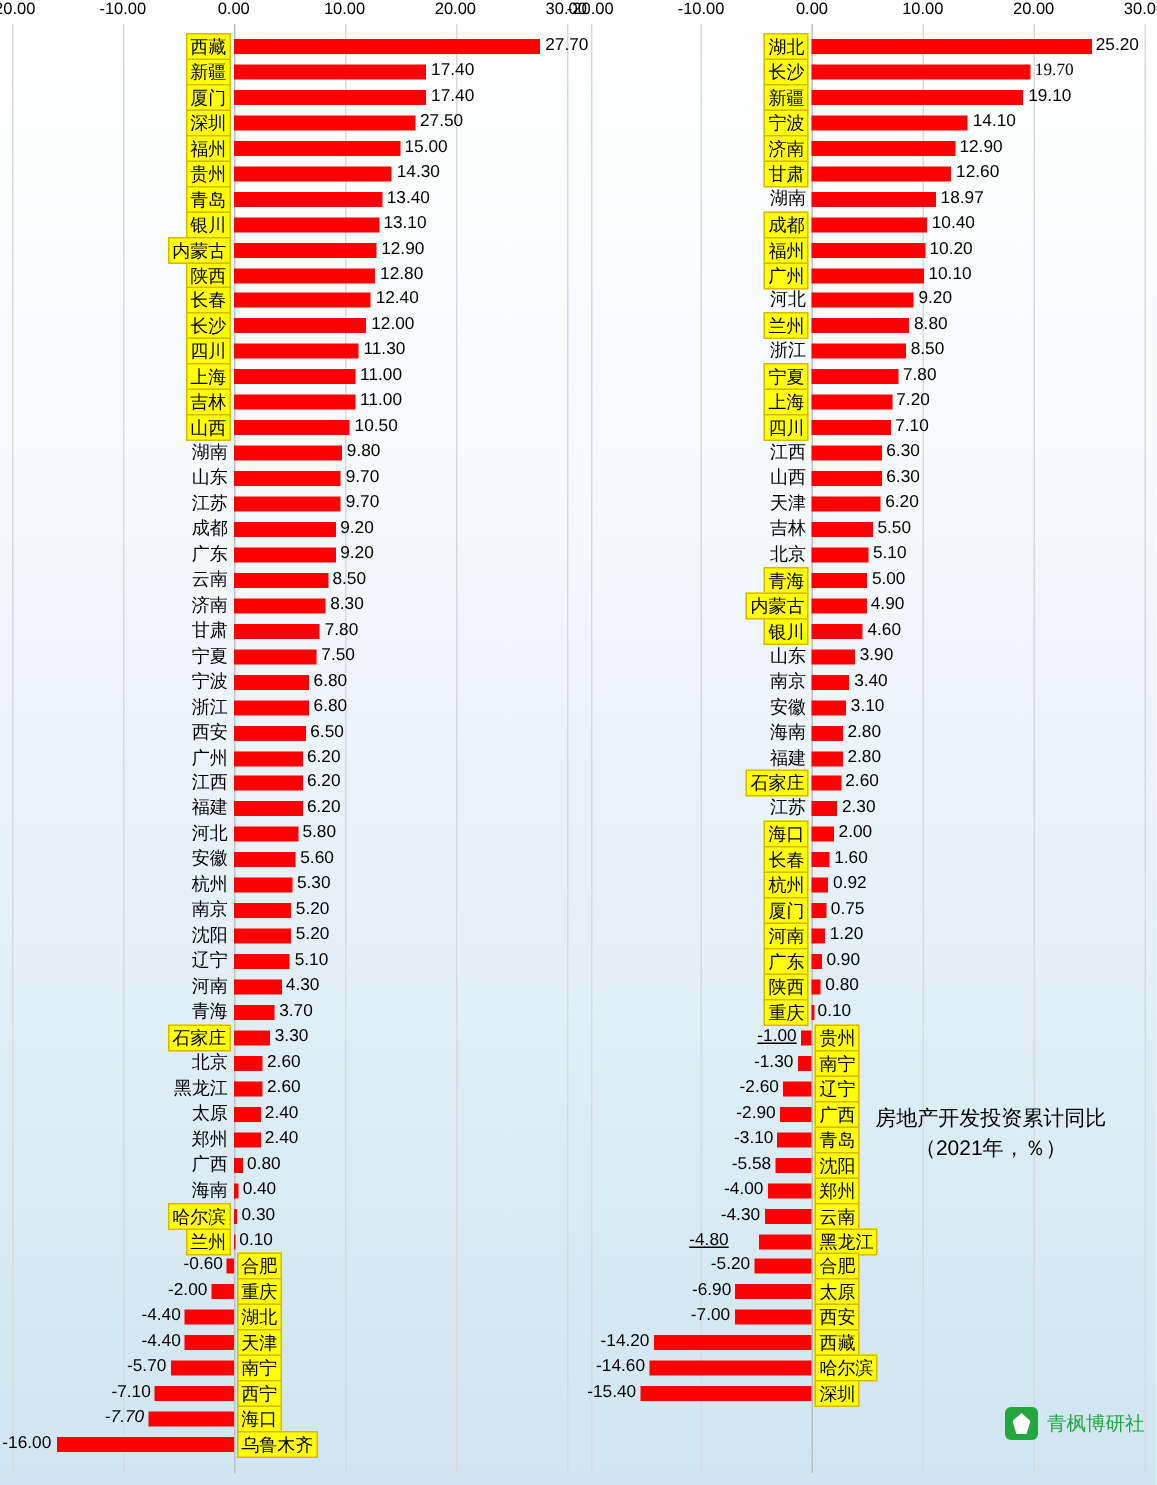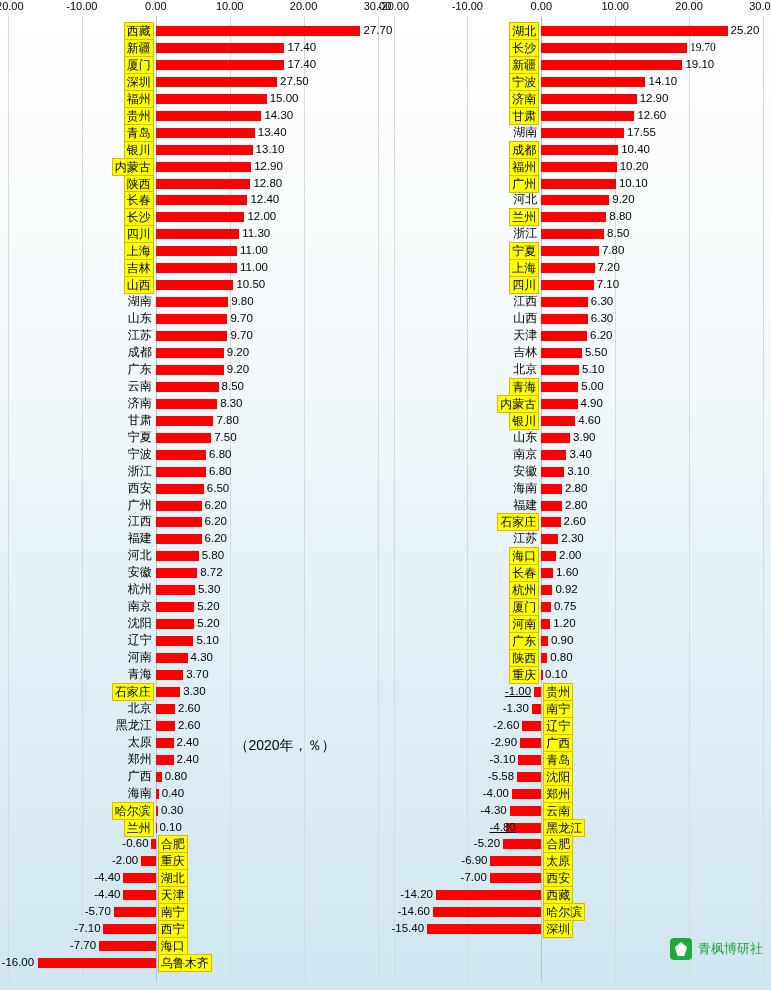--- a/index.html
+++ b/index.html
@@ -223,21 +223,21 @@
           <div class="val" style="left: 204.618px;">6.20</div>
         </div>
         <div class="row" style="top: 531.368px;">
           <div class="bar" style="left: 155.8px; width: 42.862px; background: rgb(255, 0, 0);"></div>
           <div class="lbl" style="left: 125.8px;">河北</div>
           <div class="val" style="left: 201.662px;">5.80</div>
         </div>
         <div class="row" style="top: 548.316px;">
           <div class="bar" style="left: 155.8px; width: 41.384px; background: rgb(255, 0, 0);"></div>
           <div class="lbl" style="left: 125.8px;">安徽</div>
-          <div class="val" style="left: 200.184px;">8.72</div>
+          <div class="val" style="left: 200.184px;">5.60</div>
         </div>
         <div class="row" style="top: 565.263px;">
           <div class="bar" style="left: 155.8px; width: 39.167px; background: rgb(255, 0, 0);"></div>
           <div class="lbl" style="left: 125.8px;">杭州</div>
           <div class="val" style="left: 197.967px;">5.30</div>
         </div>
         <div class="row" style="top: 582.211px;">
           <div class="bar" style="left: 155.8px; width: 38.428px; background: rgb(255, 0, 0);"></div>
           <div class="lbl" style="left: 125.8px;">南京</div>
           <div class="val" style="left: 197.228px;">5.20</div>
@@ -333,30 +333,29 @@
           <div class="val" style="left: 84.677px;">-5.70</div>
         </div>
         <div class="row" style="top: 904.211px;">
           <div class="bar" style="left: 103.331px; width: 52.469px; background: rgb(255, 0, 0);"></div>
           <div class="lbl hl" style="left: 157.8px;">西宁</div>
           <div class="val" style="left: 74.331px;">-7.10</div>
         </div>
         <div class="row" style="top: 921.158px;">
           <div class="bar" style="left: 98.897px; width: 56.903px; background: rgb(255, 0, 0);"></div>
           <div class="lbl hl" style="left: 157.8px;">海口</div>
-          <div class="val" style="left: 69.897px;">-7.70</div>
+          <div class="val" style="left: 69.897px; font-style: italic;">-7.70</div>
         </div>
         <div class="row" style="top: 938.105px;">
           <div class="bar" style="left: 37.56px; width: 118.24px; background: rgb(255, 0, 0);"></div>
           <div class="lbl hl" style="left: 157.8px;">乌鲁木齐</div>
           <div class="val" style="left: 1.56px;">-16.00</div>
         </div>
       </div>
     <div class="title" style="left: 190px; top: 735px;">
-      <div>（2020年，％）</div>
     </div>
   </div>
   <div class="panel" id="panel1">
     <div class="axis">
         <span style="left: 8px;">-20.00</span>
         <span style="left: 81.9px;">-10.00</span>
         <span style="left: 155.8px;">0.00</span>
         <span style="left: 229.7px;">10.00</span>
         <span style="left: 303.6px;">20.00</span>
         <span style="left: 377.5px;">30.00</span>
@@ -394,21 +393,21 @@
           <div class="val" style="left: 254.131px;">12.90</div>
         </div>
         <div class="row" style="top: 90.7368px;">
           <div class="bar" style="left: 155.8px; width: 93.114px; background: rgb(255, 0, 0);"></div>
           <div class="lbl hl" style="left: 123.8px;">甘肃</div>
           <div class="val" style="left: 251.914px;">12.60</div>
         </div>
         <div class="row" style="top: 107.684px;">
           <div class="bar" style="left: 155.8px; width: 82.768px; background: rgb(255, 0, 0);"></div>
           <div class="lbl" style="left: 125.8px;">湖南</div>
-          <div class="val" style="left: 241.568px;">17.55</div>
+          <div class="val" style="left: 241.568px;">18.97</div>
         </div>
         <div class="row" style="top: 124.632px;">
           <div class="bar" style="left: 155.8px; width: 76.856px; background: rgb(255, 0, 0);"></div>
           <div class="lbl hl" style="left: 123.8px;">成都</div>
           <div class="val" style="left: 235.656px;">10.40</div>
         </div>
         <div class="row" style="top: 141.579px;">
           <div class="bar" style="left: 155.8px; width: 75.378px; background: rgb(255, 0, 0);"></div>
           <div class="lbl hl" style="left: 123.8px;">福州</div>
           <div class="val" style="left: 234.178px;">10.20</div>
@@ -599,21 +598,21 @@
           <div class="val" style="left: 97.24px;">-4.00</div>
         </div>
         <div class="row" style="top: 785.579px;">
           <div class="bar" style="left: 124.023px; width: 31.777px; background: rgb(255, 0, 0);"></div>
           <div class="lbl hl" style="left: 157.8px;">云南</div>
           <div class="val" style="left: 95.023px;">-4.30</div>
         </div>
         <div class="row" style="top: 802.526px;">
           <div class="bar" style="left: 120.328px; width: 35.472px; background: rgb(255, 0, 0);"></div>
           <div class="lbl hl" style="left: 157.8px;">黑龙江</div>
-          <div class="val" style="left: 104px; text-decoration: underline;">-4.80</div>
+          <div class="val" style="left: 74px; text-decoration: underline;">-4.80</div>
         </div>
         <div class="row" style="top: 819.474px;">
           <div class="bar" style="left: 117.372px; width: 38.428px; background: rgb(255, 0, 0);"></div>
           <div class="lbl hl" style="left: 157.8px;">合肥</div>
           <div class="val" style="left: 88.372px;">-5.20</div>
         </div>
         <div class="row" style="top: 836.421px;">
           <div class="bar" style="left: 104.809px; width: 50.991px; background: rgb(255, 0, 0);"></div>
           <div class="lbl hl" style="left: 157.8px;">太原</div>
           <div class="val" style="left: 75.809px;">-6.90</div>
@@ -633,19 +632,21 @@
           <div class="lbl hl" style="left: 157.8px;">哈尔滨</div>
           <div class="val" style="left: 11.906px;">-14.60</div>
         </div>
         <div class="row" style="top: 904.211px;">
           <div class="bar" style="left: 41.994px; width: 113.806px; background: rgb(255, 0, 0);"></div>
           <div class="lbl hl" style="left: 157.8px;">深圳</div>
           <div class="val" style="left: 5.994px;">-15.40</div>
         </div>
       </div>
     <div class="title" style="left: 180px; top: 735px;">
+      <div>房地产开发投资累计同比</div>
+      <div>（2021年，％）</div>
     </div>
     <div class="credit">
       <span class="logo"></span>
       <span class="ctext">青枫博研社</span>
     </div>
   </div>
 </div>
 
 </body></html>

